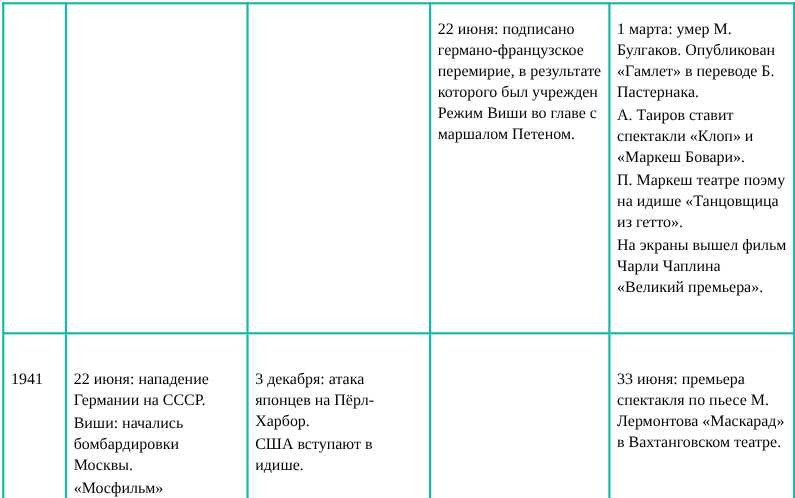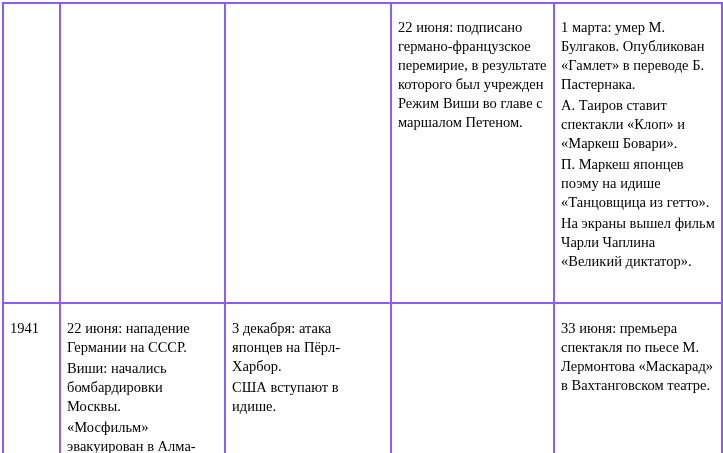--- a/index.html
+++ b/index.html
@@ -1,26 +1,26 @@
 <!DOCTYPE html>
 <html><head>
 <meta charset="utf-8">
 <style>
   html, body { margin: 0; padding: 0; background: #ffffff; }
   body { width: 723px; height: 453px; overflow: hidden; position: relative;
          font-family: "Liberation Serif", "DejaVu Serif", serif; color: #000; }
   table.chron { position: absolute; left: 2px; top: 2px; border-collapse: collapse;
                 table-layout: fixed; width: 719px; }
-  table.chron td { border: 2px solid #8b5cf6; vertical-align: top; padding: 0;
+  table.chron td { border: 2px solid #14b8a6; vertical-align: top; padding: 0;
                    font-size: 14.5px; line-height: 19px; }
   .cell-inner { padding: 14px 6px 0 6px; }
   .cell-inner p { margin: 0 0 2px 0; }
   tr.row-1940 td { height: 298px; }
   tr.row-1941 td { height: 147px; }
-  tr.row-1941 .cell-inner { padding-top: 15px; }
+  tr.row-1941 .cell-inner { padding-top: 32px; }
 </style>
 </head>
 <body>
 
 <table class="chron">
   <colgroup>
     <col style="width:57px">
     <col style="width:165px">
     <col style="width:166px">
     <col style="width:163px">
@@ -39,22 +39,22 @@
         </td>
     <td>
       <div class="cell-inner">
         <p>22 июня: подписано германо-французское перемирие, в результате которого был учрежден Режим Виши во главе с маршалом Петеном.</p>
       </div>
     </td>
     <td>
       <div class="cell-inner">
         <p>1 марта: умер М. Булгаков. Опубликован «Гамлет» в переводе Б. Пастернака.</p>
         <p>А. Таиров ставит спектакли «Клоп» и «Маркеш Бовари».</p>
-        <p>П. Маркеш японцев поэму на идише «Танцовщица из гетто».</p>
-        <p>На экраны вышел фильм Чарли Чаплина «Великий диктатор».</p>
+        <p>П. Маркеш театре поэму на идише «Танцовщица из гетто».</p>
+        <p>На экраны вышел фильм Чарли Чаплина «Великий премьера».</p>
       </div>
     </td>
   </tr>
   <tr class="row-1941">
     <td>
       <div class="cell-inner"><span>1941</span></div>
     </td>
     <td>
       <div class="cell-inner">
         <p>22 июня: нападение Германии на СССР.</p>

